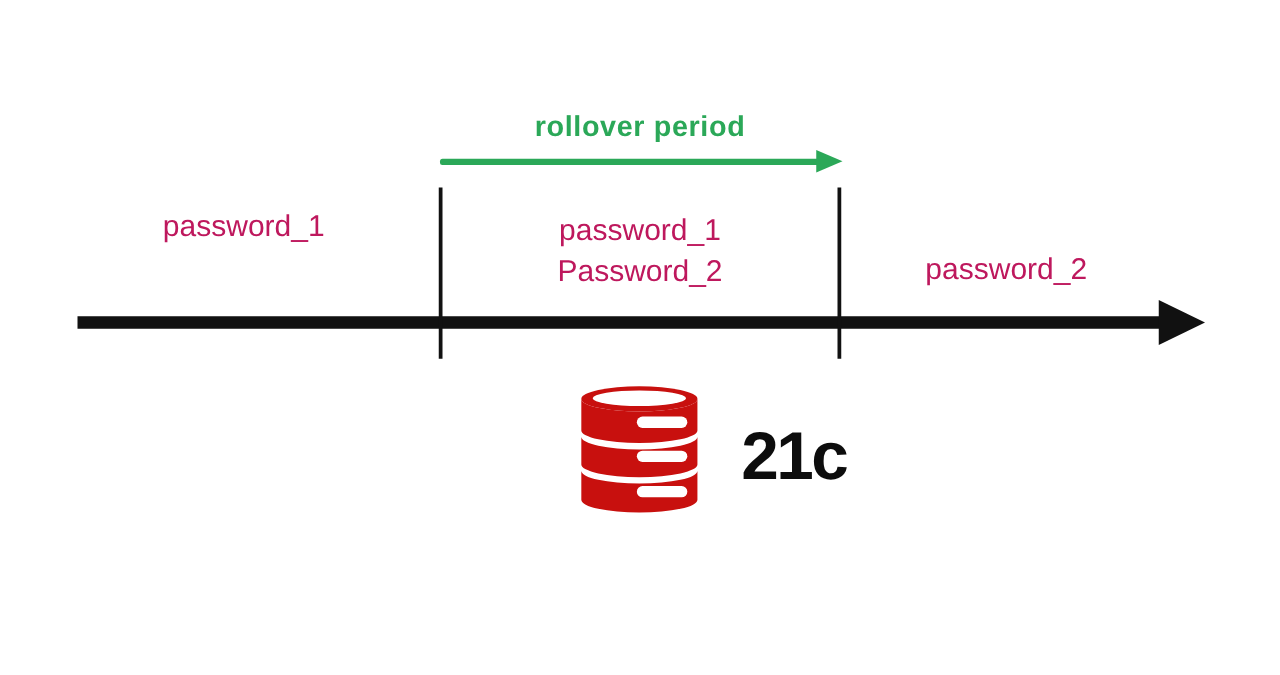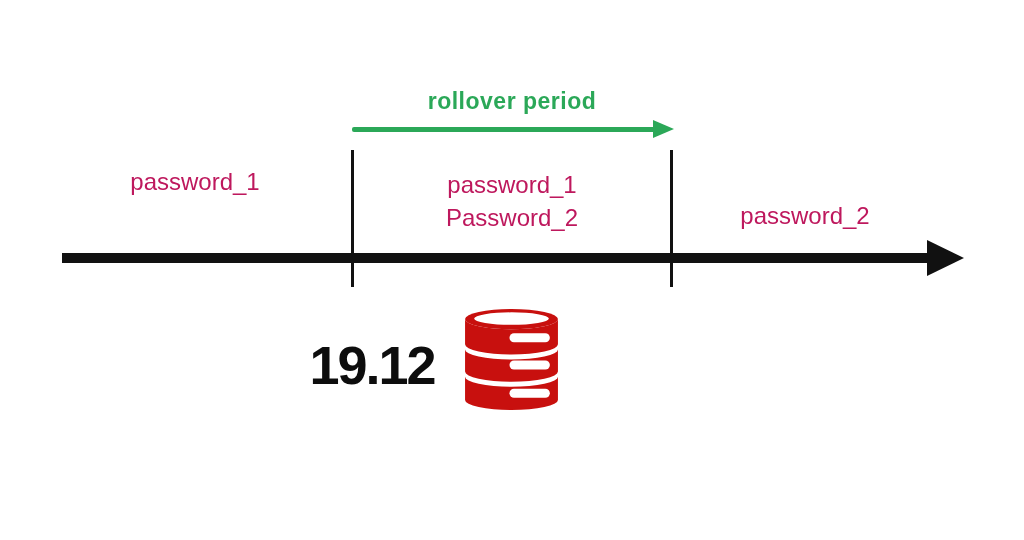--- a/index.html
+++ b/index.html
@@ -97,31 +97,31 @@
     <div>password_1</div>
     <div>Password_2</div>
   </div>
   <div class="abs centered phase phase-after">password_2</div>
 
   <div class="abs axis-line"></div>
   <div class="abs axis-head"></div>
   <div class="abs tick tick-start"></div>
   <div class="abs tick tick-end"></div>
 
-  <div class="abs centered version version-start">19.12</div>
 
   <svg class="abs db-icon" viewBox="0 0 100 104" aria-hidden="true">
     <g fill="var(--database-red)">
       <path d="M4 12 A46 10 0 0 0 96 12 L96 37 A46 10 0 0 1 4 37 Z"></path>
       <path d="M4 42 A46 10 0 0 0 96 42 L96 64 A46 10 0 0 1 4 64 Z"></path>
       <path d="M4 69 A46 10 0 0 0 96 69 L96 92 A46 10 0 0 1 4 92 Z"></path>
       <ellipse cx="50" cy="12" rx="46" ry="10"></ellipse>
     </g>
     <g fill="#ffffff">
       <ellipse cx="50" cy="11.5" rx="37" ry="6.2"></ellipse>
       <rect x="48" y="26" width="40" height="9" rx="4.5"></rect>
       <rect x="48" y="53" width="40" height="9" rx="4.5"></rect>
       <rect x="48" y="81" width="40" height="9" rx="4.5"></rect>
     </g>
   </svg>
 
+  <div class="abs centered version version-end">21c</div>
 
 </div>
 
 </body></html>

